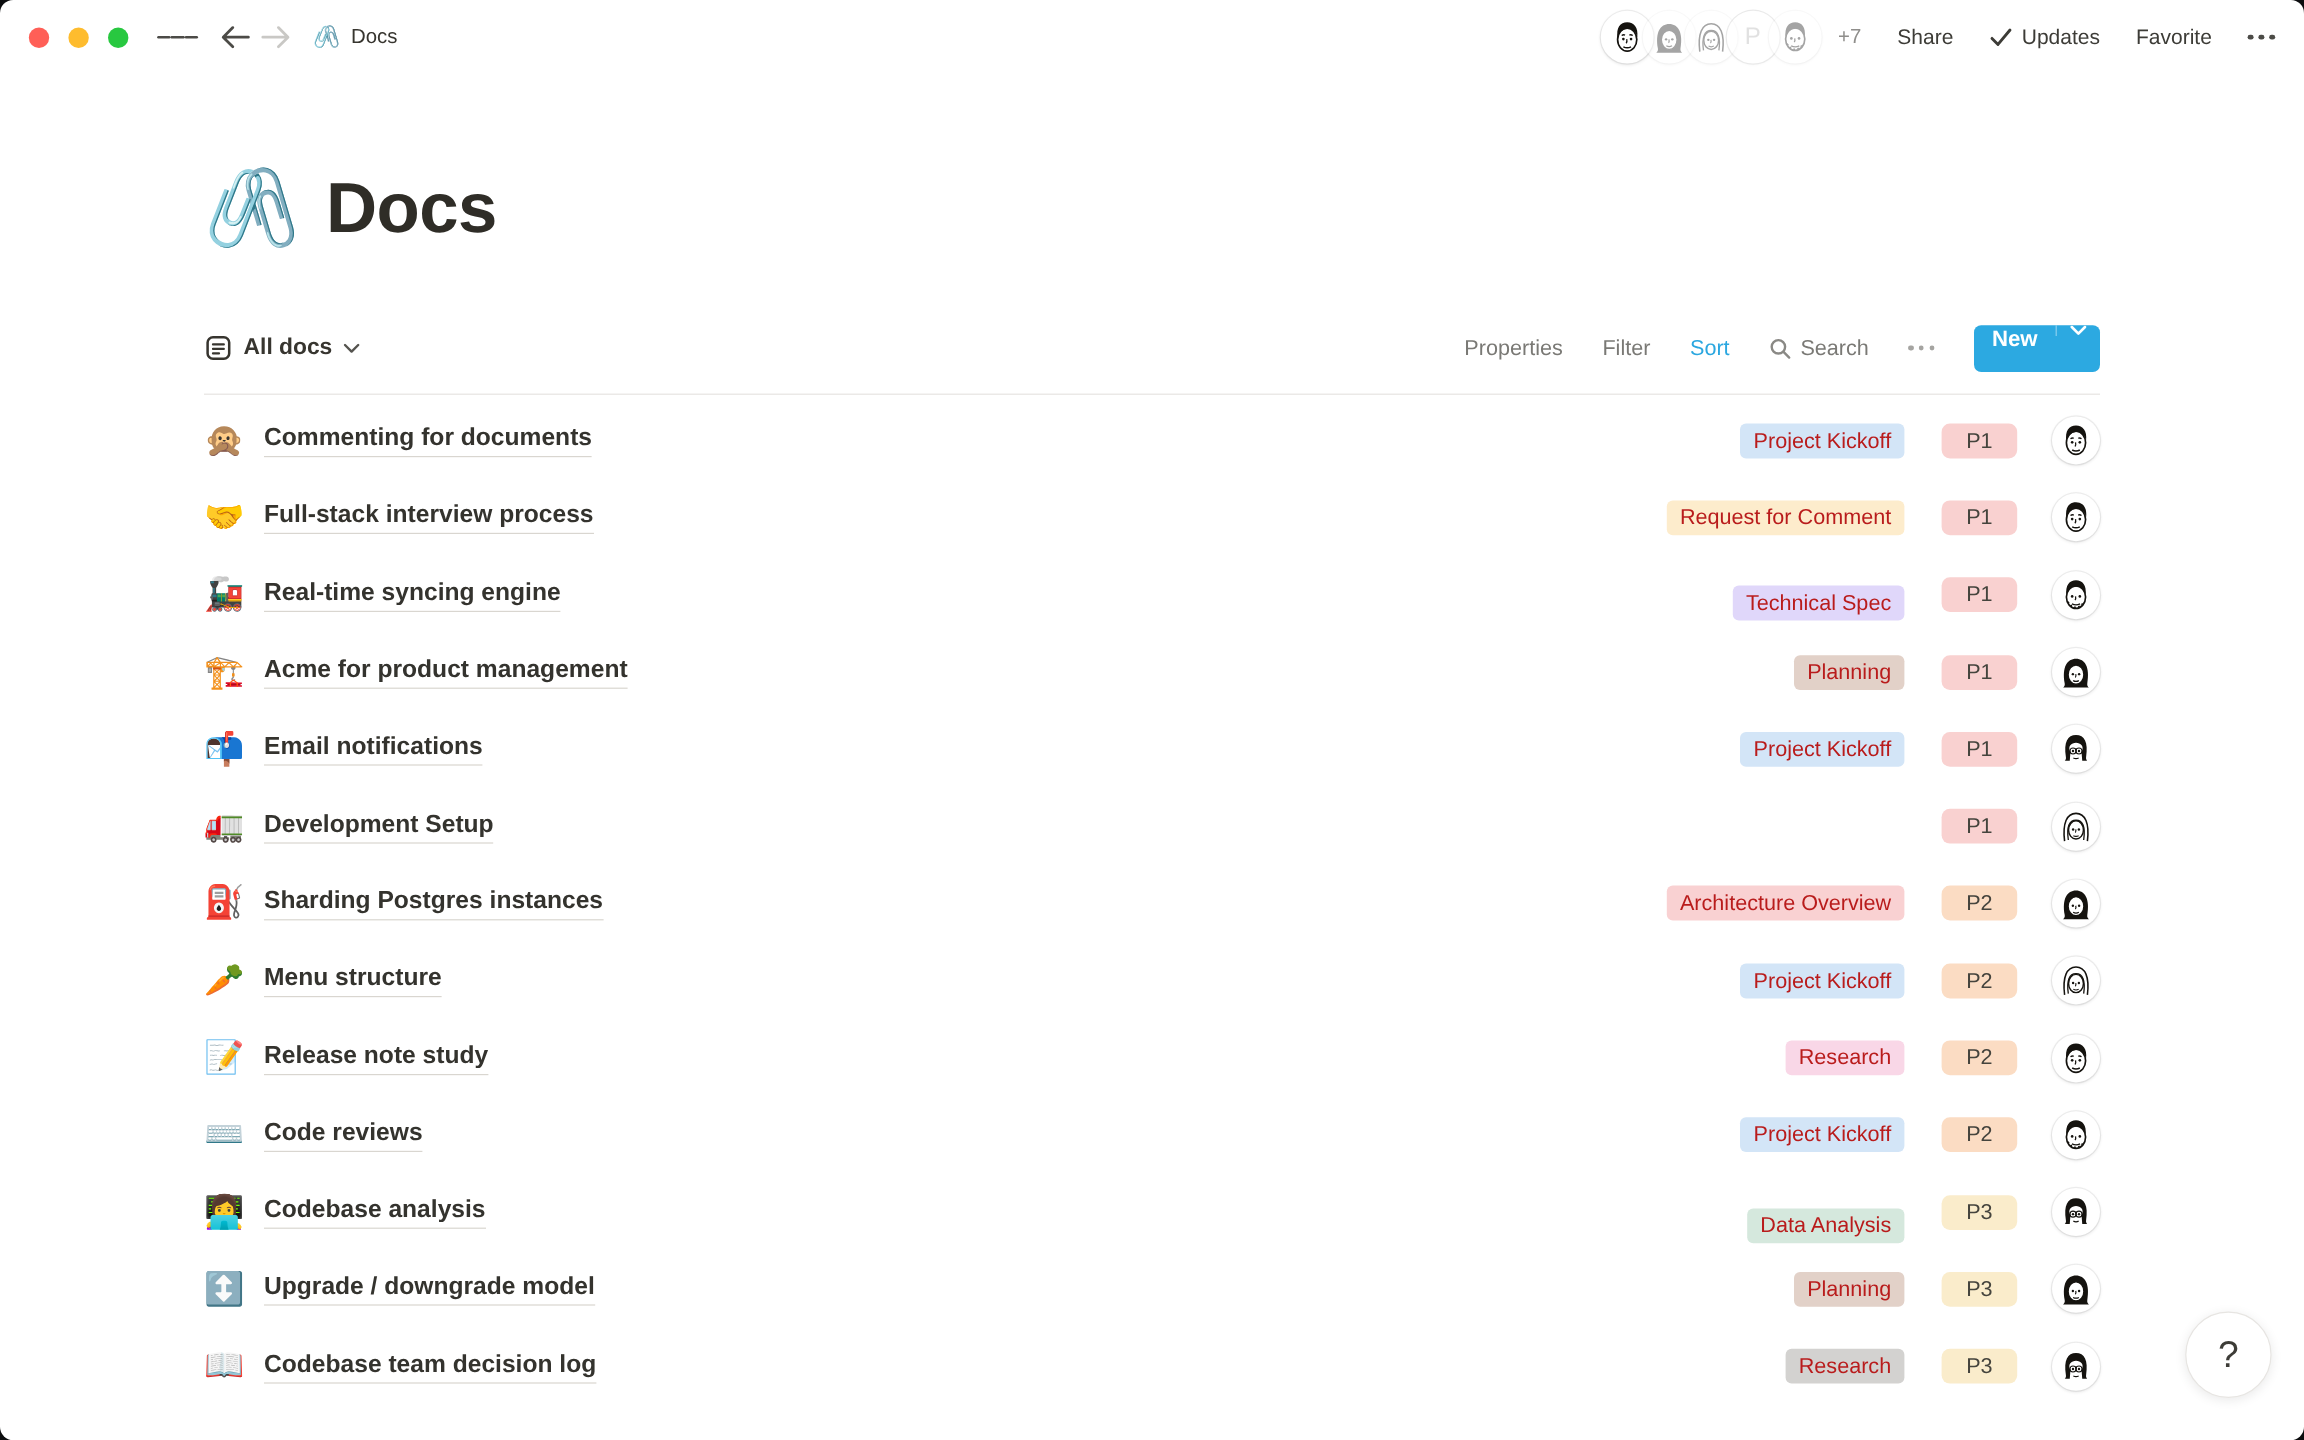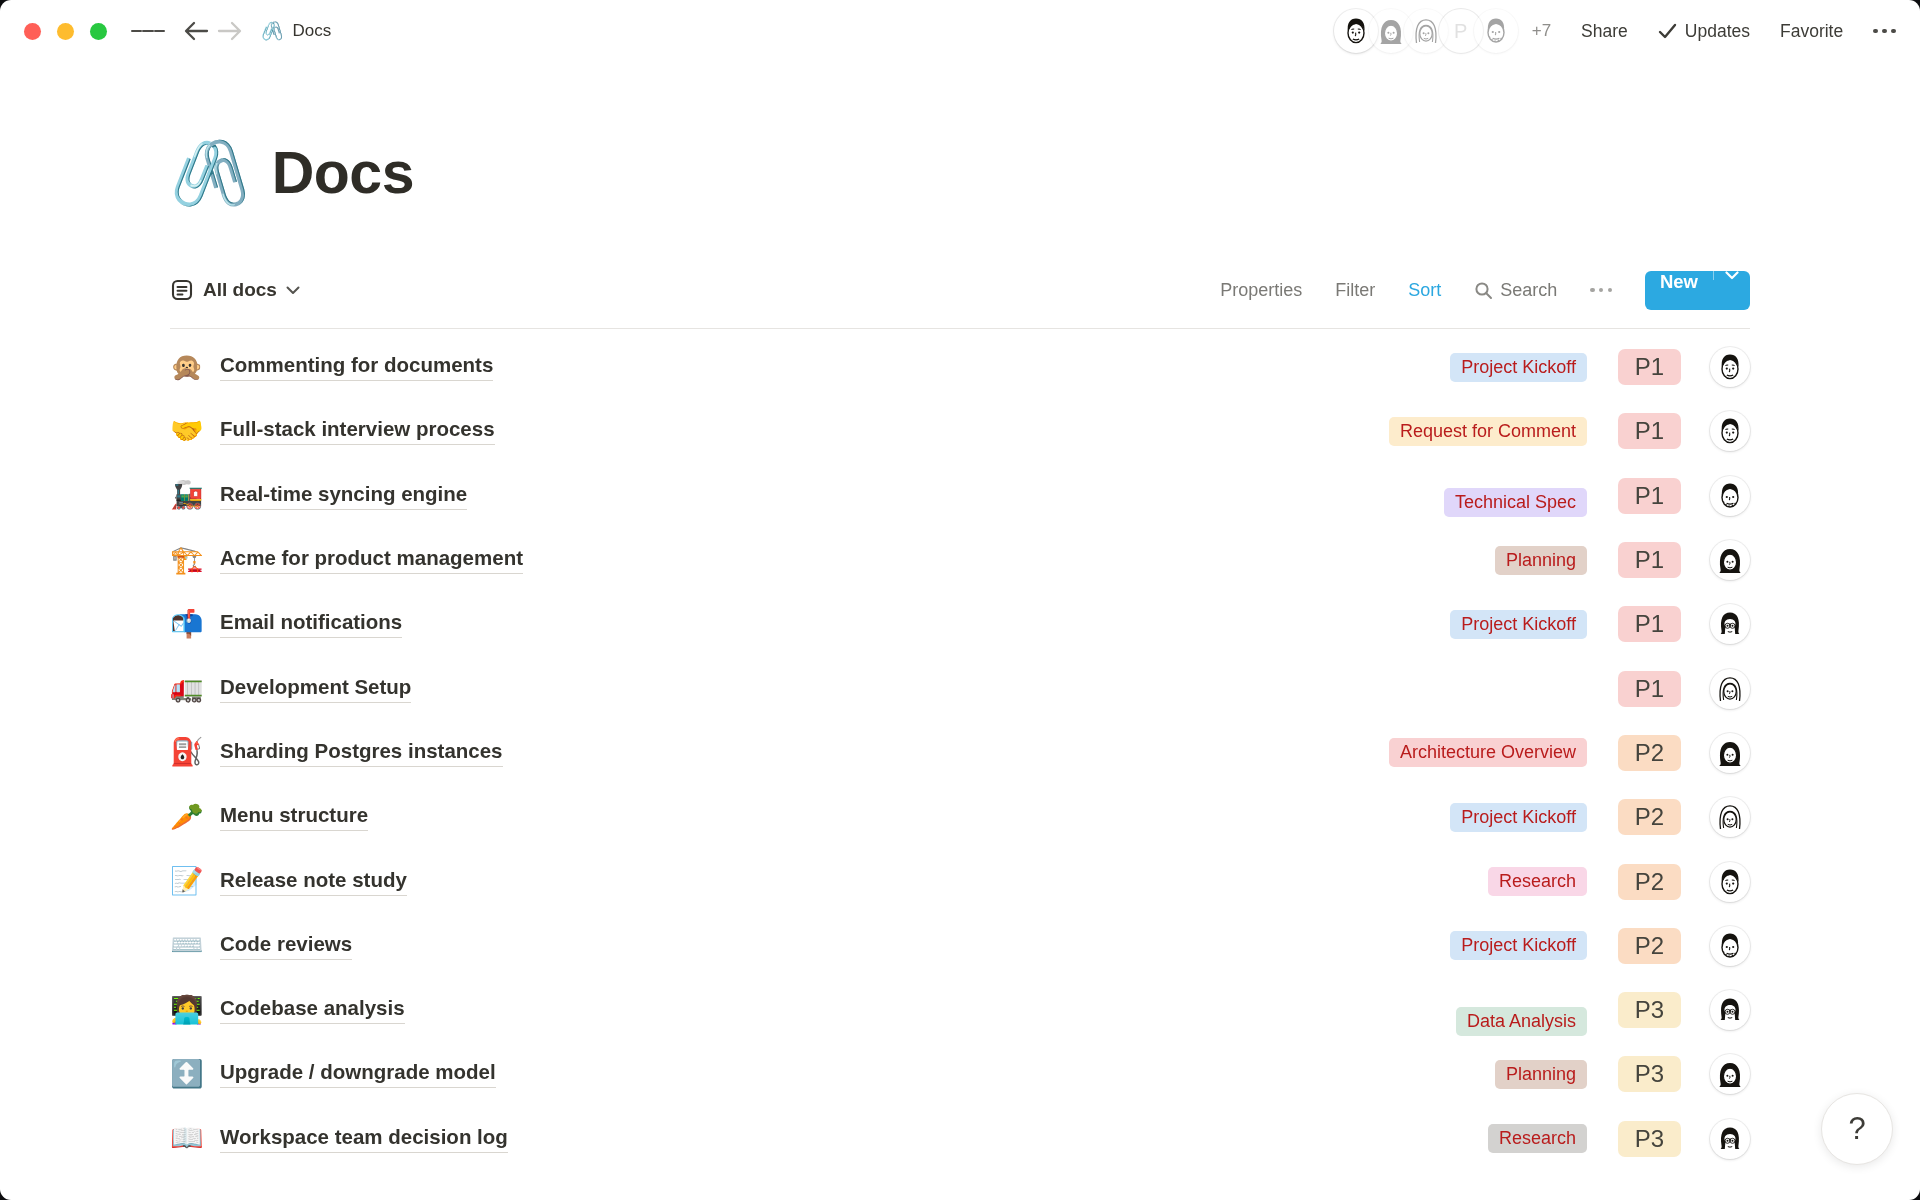--- a/index.html
+++ b/index.html
@@ -46,21 +46,21 @@
 
   .divider{height:1px;background:#e6e4e1;margin-top:18px;}
 
   
   .rows{padding-top:6px;}
   .row{display:flex;align-items:center;height:64.3px;}
   .row-icon{width:50px;font-size:27px;flex:0 0 50px;line-height:1;}
   .row-title{font-size:20.5px;font-weight:600;color:#34332e;border-bottom:1.6px solid #d9d6d0;padding-bottom:3px;cursor:pointer;}
   .row-spacer{flex:1;}
   .tag{padding:4px 11px;border-radius:5px;font-size:18px;color:#b91c1c;white-space:nowrap;}
-  .prio{width:63px;text-align:center;padding:4px 0;border-radius:7px;font-size:24px;font-weight:500;color:#45443d;margin-left:31px;flex:0 0 63px;}
+  .prio{width:63px;text-align:center;padding:4px 0;border-radius:7px;font-size:18px;font-weight:500;color:#45443d;margin-left:31px;flex:0 0 63px;}
   .row .avatar{margin-left:29px;flex:0 0 40px;cursor:pointer;}
 
   
   .help-btn{position:absolute;right:27px;bottom:35px;width:70px;height:70px;border-radius:50%;background:#fff;
     border:1px solid #e7e5e2;box-shadow:0 2px 10px rgba(0,0,0,.09);display:flex;align-items:center;justify-content:center;
     font-size:31px;color:#3d3c37;cursor:pointer;}
   svg{display:block;}
 </style>
 </head>
 <body>
@@ -380,21 +380,21 @@
     <span class="prio" style="background: rgb(250, 236, 203);">P3</span>
     <span class="avatar">
             <svg>
               <use href="#av-f1"></use>
             </svg>
           </span>
   </div>
 
   <div class="row">
     <span class="row-icon">📖</span>
-    <span class="row-title">Workspace team decision log</span>
+    <span class="row-title">Codebase team decision log</span>
     <span class="row-spacer"></span>
     <span class="tag" style="background: rgb(211, 210, 208);">Research</span>
     <span class="prio" style="background: rgb(250, 236, 203);">P3</span>
     <span class="avatar">
             <svg>
               <use href="#av-m3"></use>
             </svg>
           </span>
   </div>
 </div>

